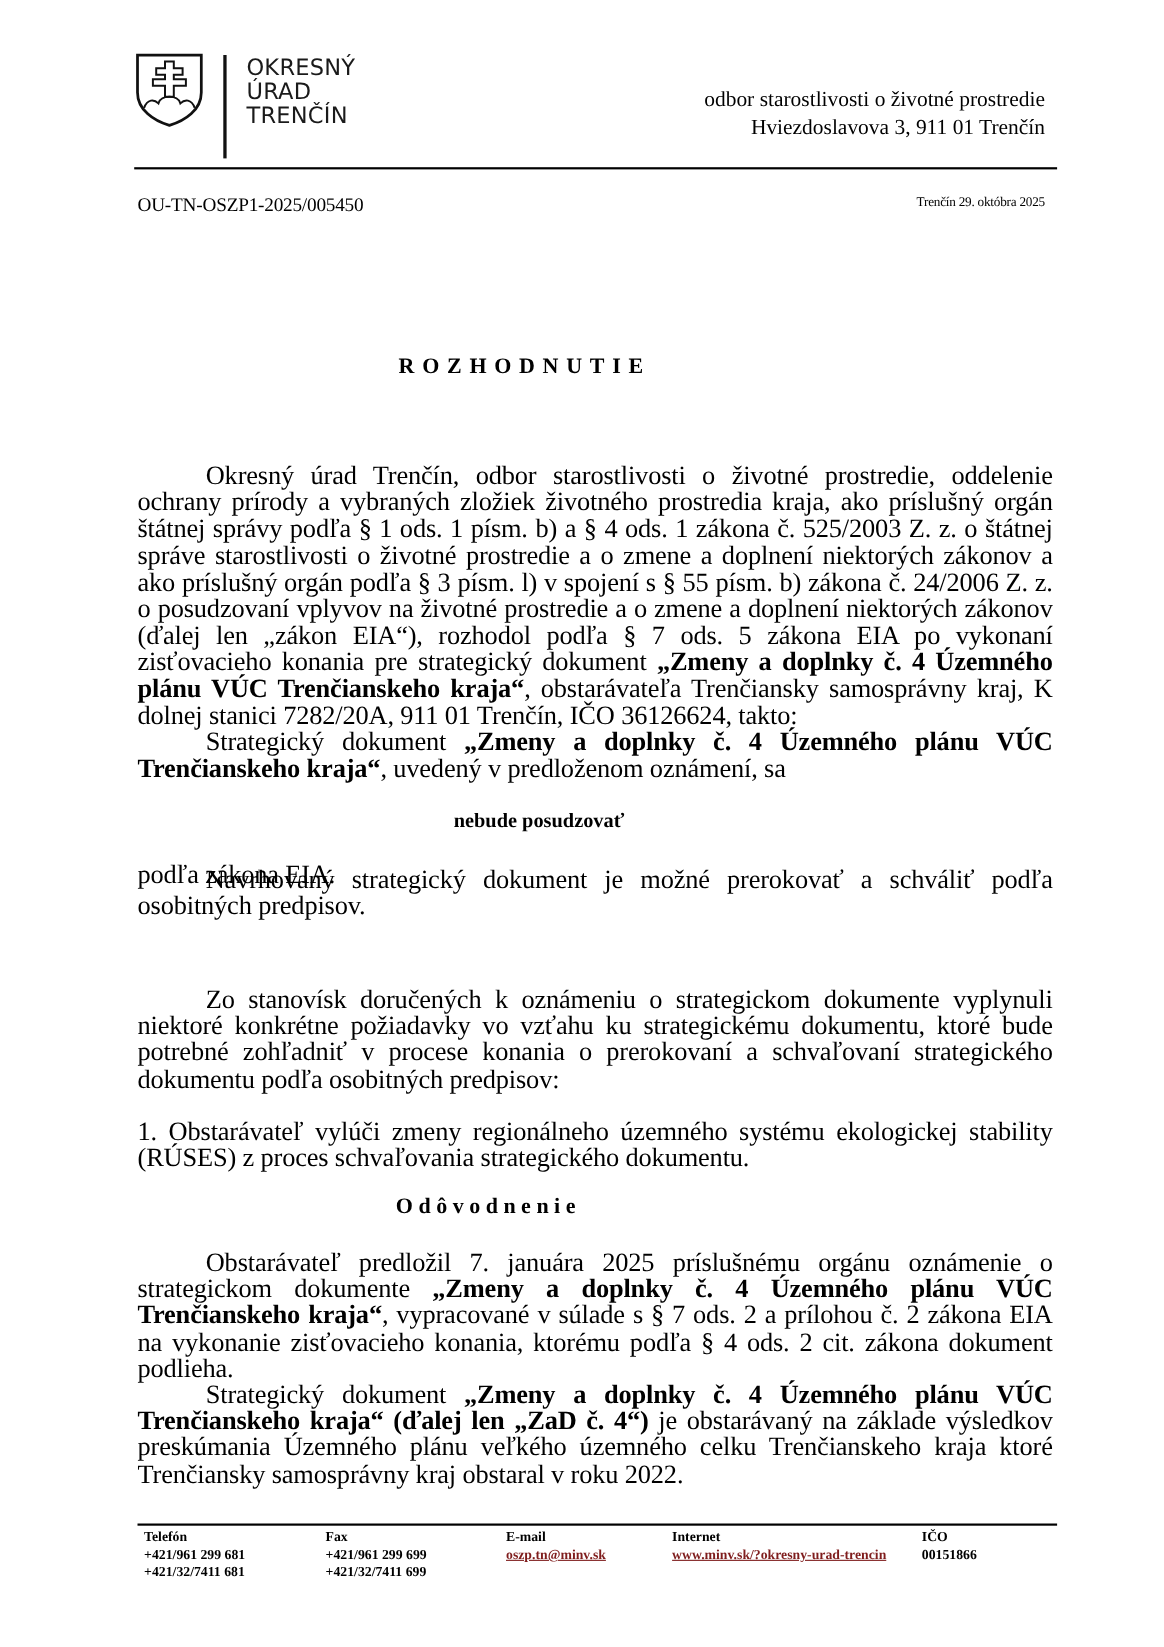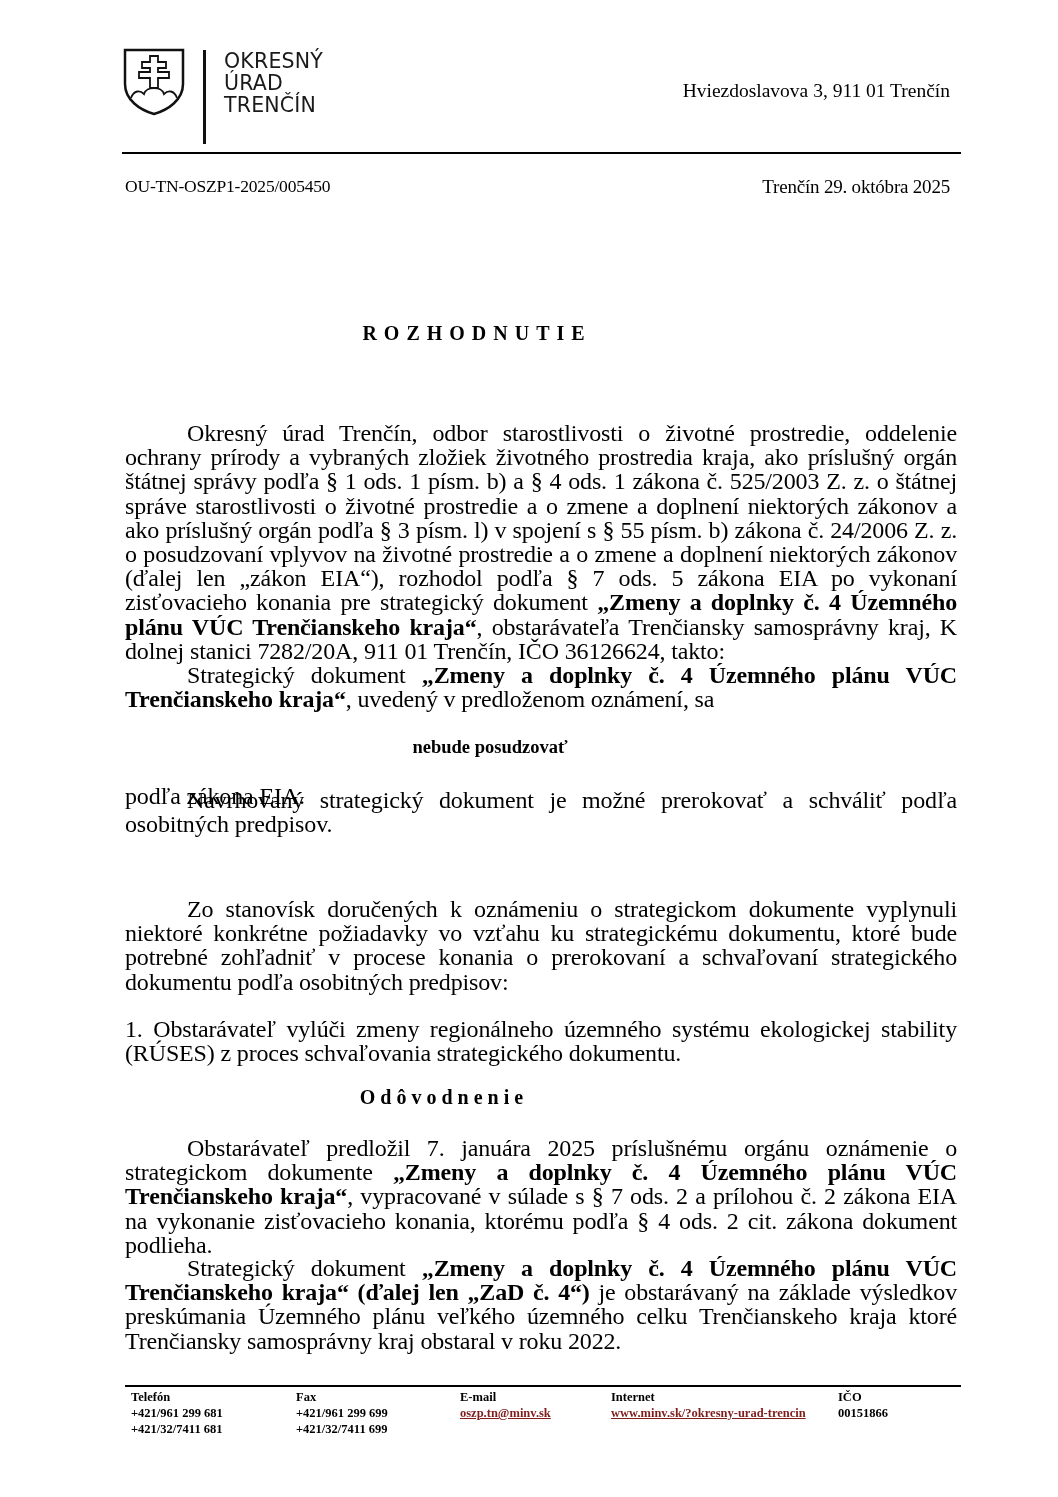--- a/index.html
+++ b/index.html
@@ -8,21 +8,21 @@
     .abs { position: absolute; }
     
     .logo-crest { left: 122px; top: 48px; width: 64px; height: 68px; }
     .logo-divider { left: 203px; top: 50px; width: 3px; height: 94px; background: #111; }
     .logo-text { left: 224px; top: 50px; font-family: "DejaVu Sans", "Liberation Sans", sans-serif;
       font-size: 20.5px; line-height: 22px; color: #1a1a1a; letter-spacing: 0.2px; }
     .logo-text div { white-space: nowrap; }
     .dept { right: 108px; top: 78px; text-align: right; font-size: 19.5px; line-height: 26px; }
     .header-rule { left: 122px; top: 152px; width: 839px; height: 2px; background: #000; }
     .ref { left: 125px; top: 176px; font-size: 17.5px; letter-spacing: -0.2px; }
-    .date { right: 108px; top: 176px; font-size: 19px; letter-spacing: -0.2px; }
+    .date { right: 108px; top: 176px; font-size: 12px; letter-spacing: -0.2px; }
     .title { left: 0; width: 918px; top: 322px; text-align: center; font-weight: bold;
       font-size: 20px; letter-spacing: 7px; padding-left: 36px; box-sizing: border-box; }
     
     .body-text { left: 125px; width: 832px; font-size: 24px; line-height: 24.2px;
       text-align: justify; letter-spacing: -0.15px; }
     .body-text p { margin: 0; }
     .indent { text-indent: 62px; }
     .center-bold { left: 0; width: 980px; text-align: center; font-weight: bold; font-size: 18.5px; }
     .sub-title { left: 0; width: 868px; top: 1086px; text-align: center; font-weight: bold;
       font-size: 20px; letter-spacing: 5px; padding-left: 20px; box-sizing: border-box; }
@@ -44,20 +44,21 @@
     <path d="M9 50 C12 42 18 42 22 46 C24 38 40 38 42 46 C46 42 52 42 55 50" fill="none" stroke="#111" stroke-width="1.8"></path>
   </svg>
 </div>
 <div class="abs logo-divider"></div>
 <div class="abs logo-text">
   <div>OKRESNÝ</div>
   <div>ÚRAD</div>
   <div>TRENČÍN</div>
 </div>
 <div class="abs dept">
+  <div>odbor starostlivosti o životné prostredie</div>
   <div>Hviezdoslavova 3, 911 01 Trenčín</div>
 </div>
 <div class="abs header-rule"></div>
 <div class="abs ref">OU-TN-OSZP1-2025/005450</div>
 <div class="abs date">Trenčín 29. októbra 2025</div>
 
 <div class="abs title">ROZHODNUTIE</div>
 
 <div class="abs body-text" style="top:421px;">
   <p class="indent"><span>Okresný úrad Trenčín, odbor starostlivosti o životné prostredie, oddelenie ochrany prírody a vybraných zložiek životného prostredia kraja, ako príslušný orgán štátnej správy podľa § 1 ods. 1 písm. b) a § 4 ods. 1 zákona č. 525/2003 Z. z. o štátnej správe starostlivosti o životné prostredie a o zmene a doplnení niektorých zákonov a ako príslušný orgán podľa § 3 písm. l) v spojení s § 55 písm. b) zákona č. 24/2006 Z. z. o posudzovaní vplyvov na životné prostredie a o zmene a doplnení niektorých zákonov (ďalej len „zákon EIA“), rozhodol podľa § 7 ods. 5 zákona EIA po vykonaní zisťovacieho konania pre strategický dokument </span><b>„Zmeny a doplnky č. 4 Územného plánu VÚC Trenčianskeho kraja“</b><span>, obstarávateľa Trenčiansky samosprávny kraj, K dolnej stanici 7282/20A, 911 01 Trenčín, IČO 36126624, takto:</span></p>

